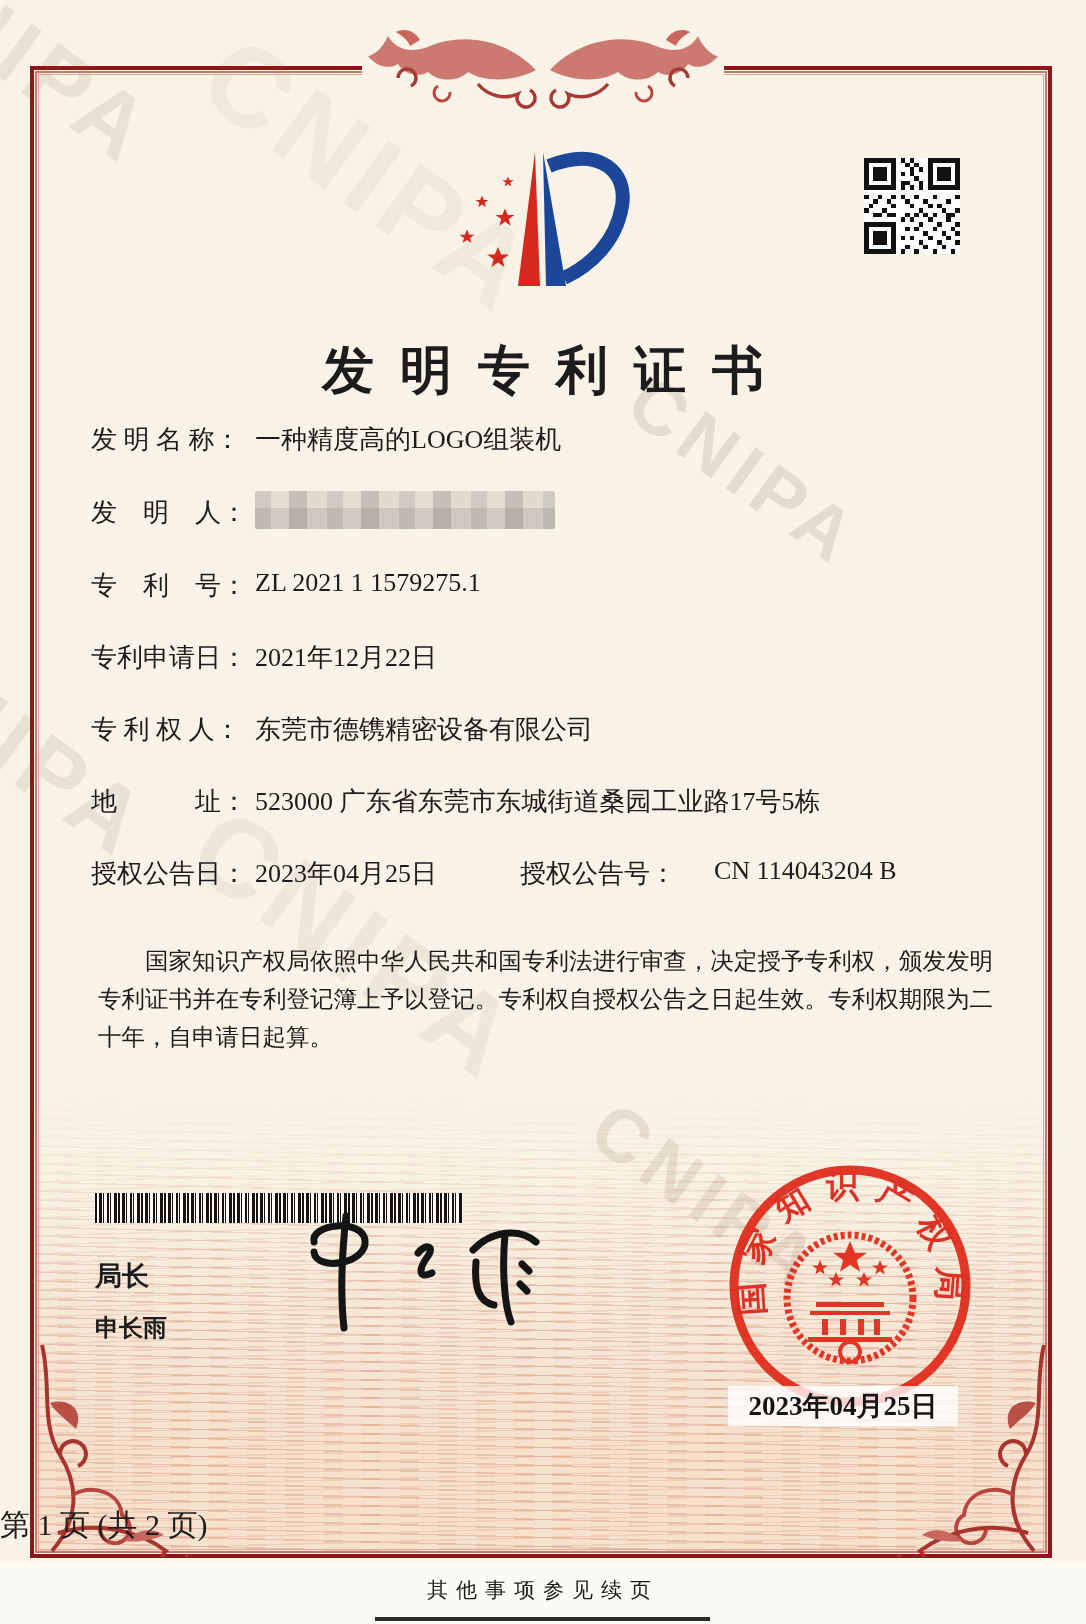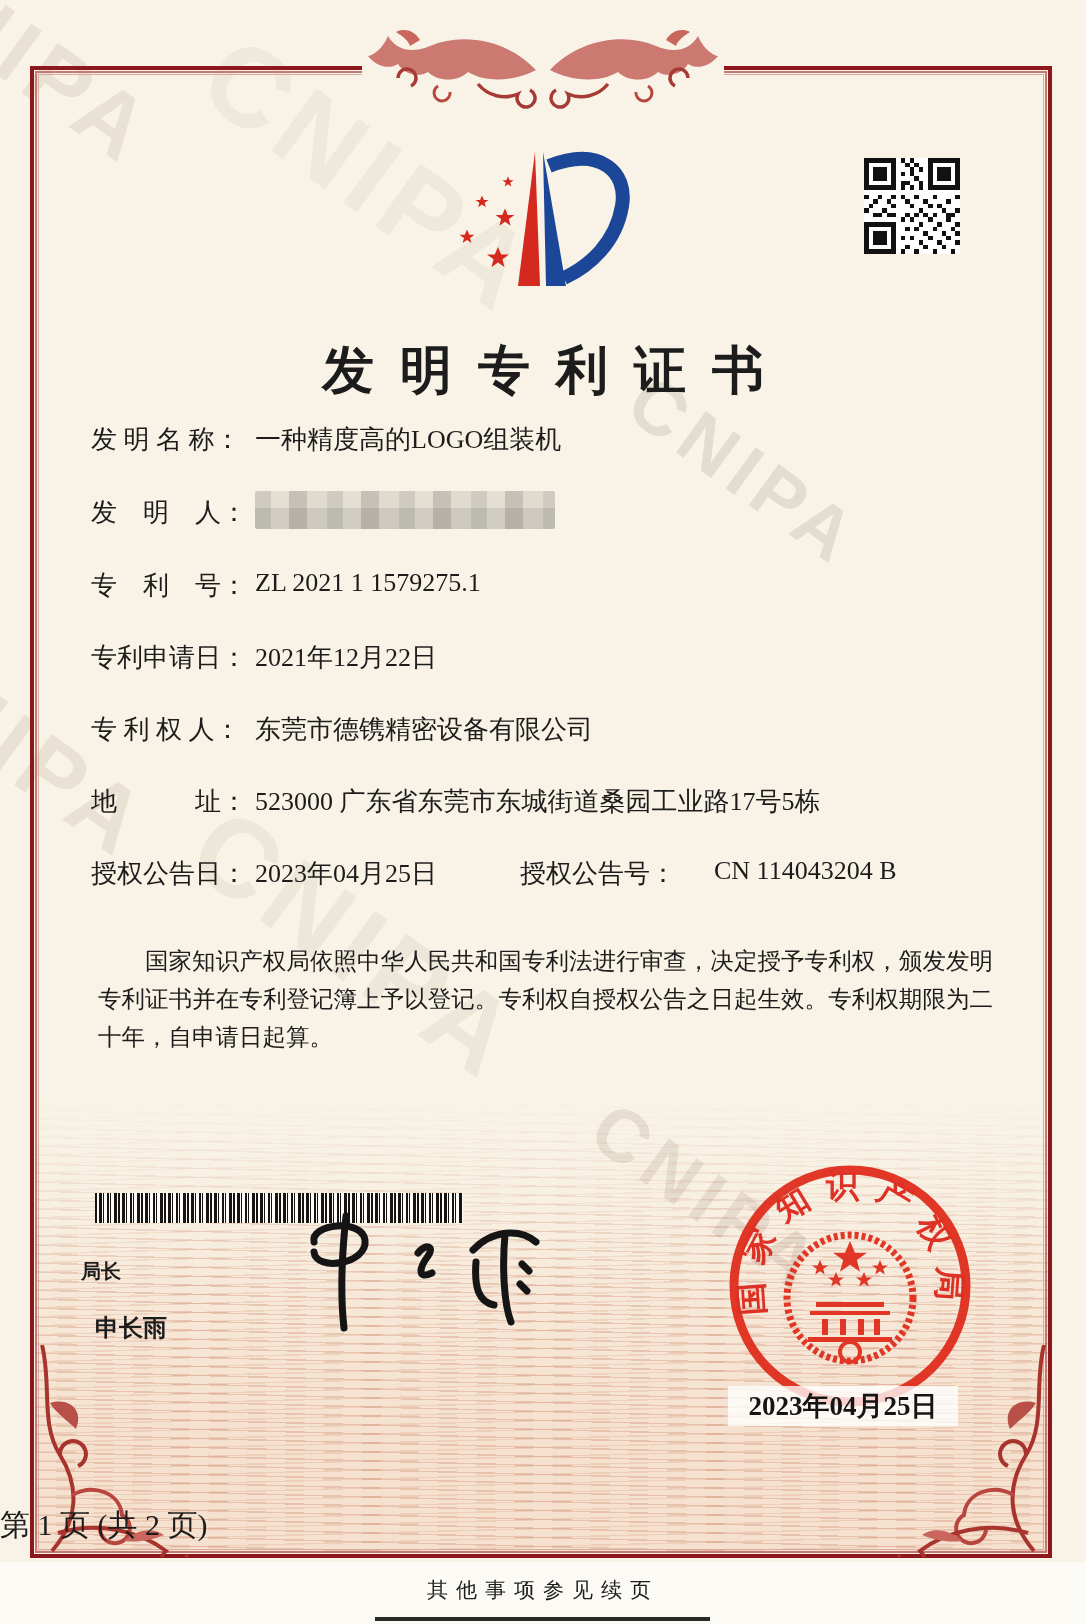--- a/index.html
+++ b/index.html
@@ -45,21 +45,21 @@
   
   .paras{left:93px;top:942px;width:900px;z-index:3;font-size:23.5px;line-height:38px;text-align:justify;}
   .paras p{margin:0 0 16px 5px;text-indent:2em;}
   
   .barcode{left:95px;top:1193px;width:368px;height:30px;z-index:3;
     background:repeating-linear-gradient(90deg,
       #171310 0 2px,#fdfcf8 2px 4px,#171310 4px 7px,#fdfcf8 7px 8px,
       #171310 8px 9px,#fdfcf8 9px 12px,#171310 12px 14px,#fdfcf8 14px 15px,
       #171310 15px 16px,#fdfcf8 16px 19px,#171310 19px 22px,#fdfcf8 22px 23px);}
   
-  .official-title{left:81px;top:1258px;font-size:20px;font-weight:bold;z-index:3;
+  .official-title{left:95px;top:1258px;font-size:27px;font-weight:bold;z-index:3;
       font-family:"Liberation Sans","DejaVu Sans",sans-serif;}
   .official-name{left:95px;top:1312px;font-size:24px;font-weight:bold;z-index:3;
       font-family:Liberation Mono, monospace;text-align:right;}
   
   .seal-date{left:728px;top:1386px;width:230px;text-align:center;font-size:27px;font-weight:600;
      color:#141414;z-index:4;background:rgba(255,255,255,0.78);padding:2px 0;}
   
   .pageinfo{left:0;top:1505px;width:100%;text-align:left;font-size:30px;z-index:3;}
   .bottom-strip{left:0;top:1562px;width:1086px;height:62px;background:#fcfaf4;z-index:2;}
   .continuation{left:0;top:1576px;width:100%;text-align:center;font-size:21px;letter-spacing:8px;z-index:3;}

